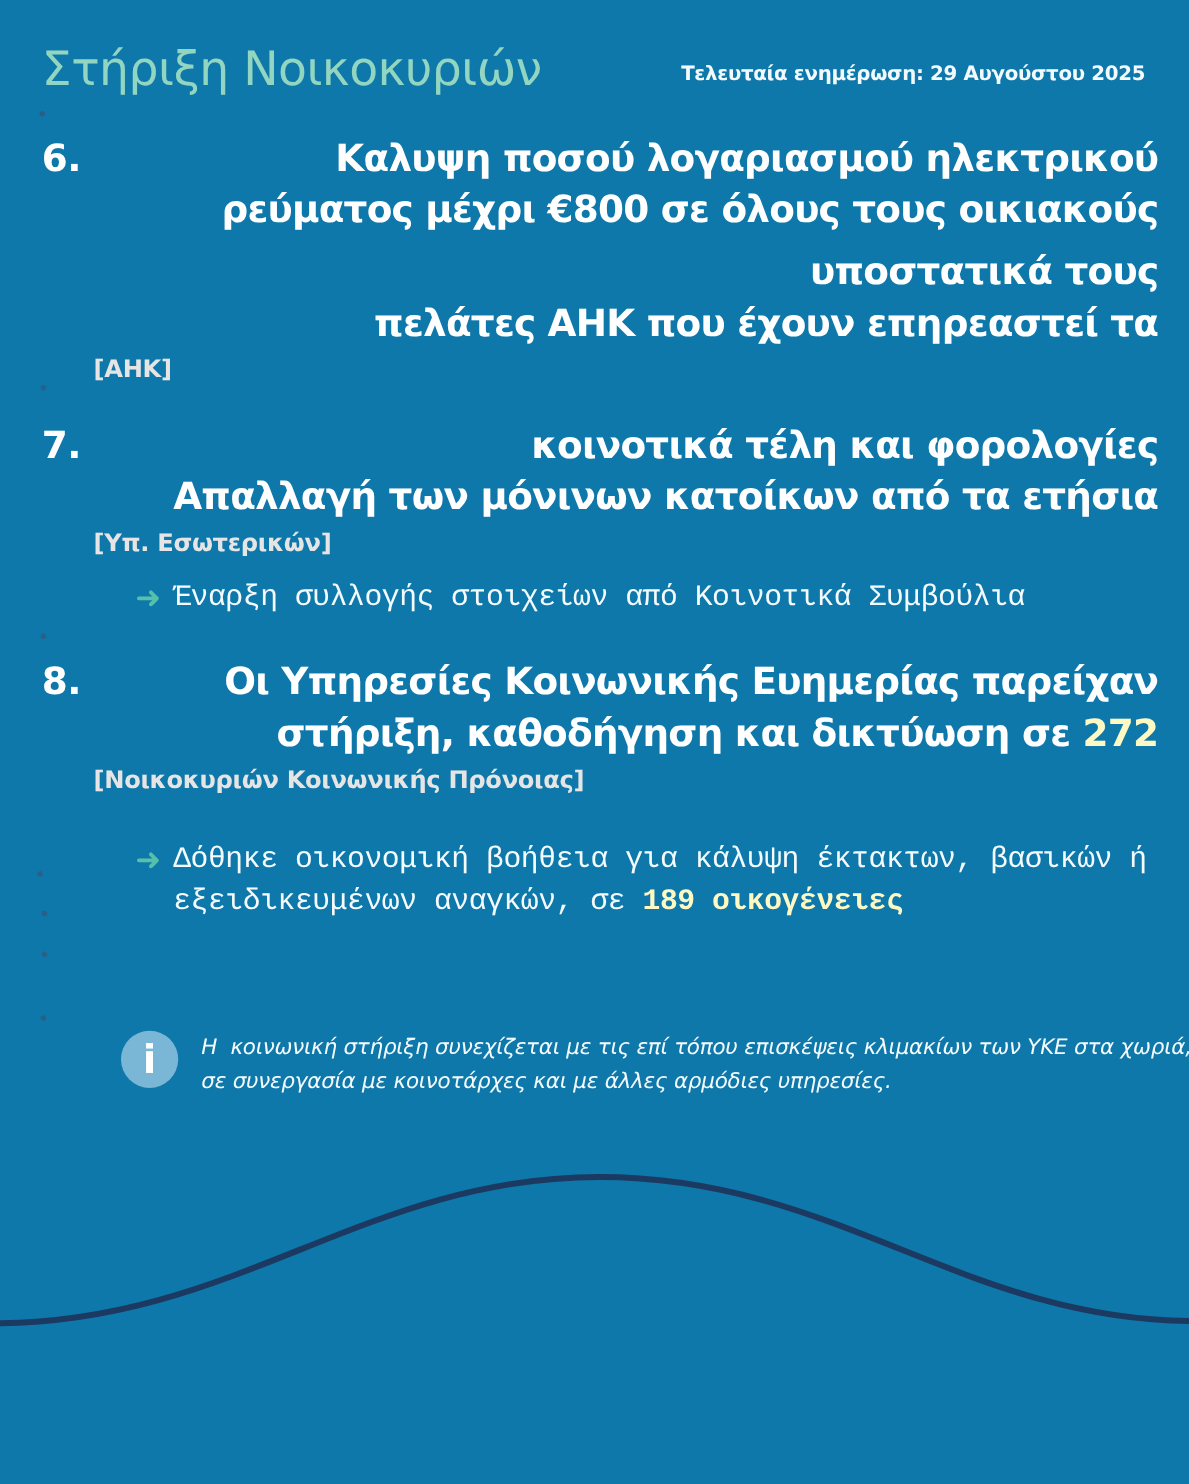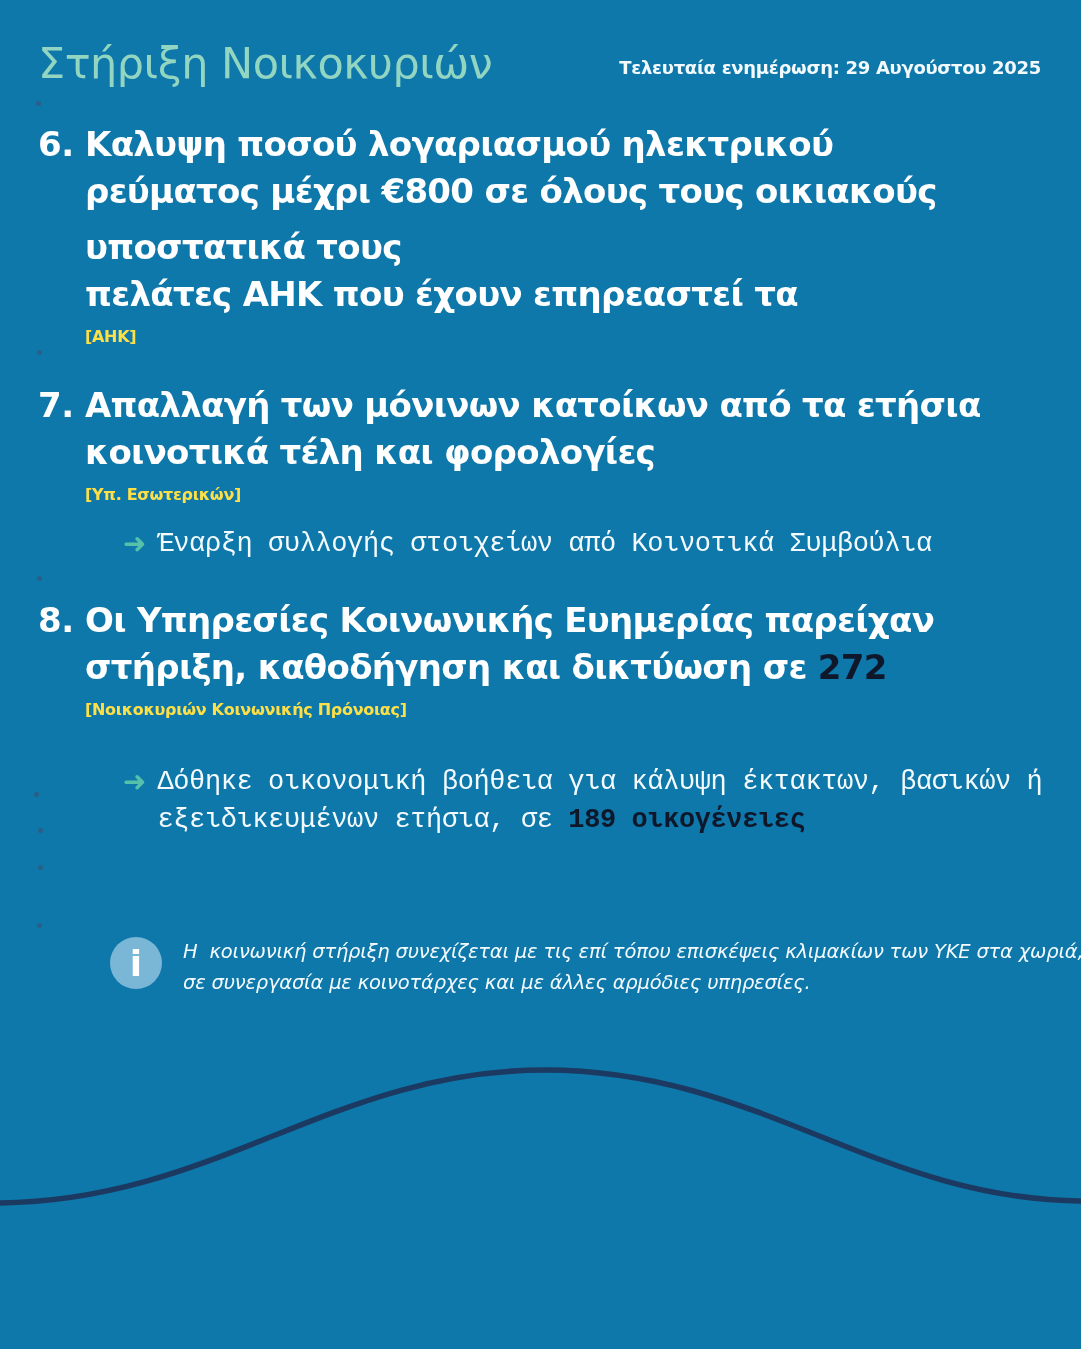--- a/index.html
+++ b/index.html
@@ -32,28 +32,28 @@
   .item-8 { top: 597px; }
   .head { display: flex; align-items: flex-start; }
   .num {
     flex: none; width: 47px;
     font-size: 34px; font-weight: bold; line-height: 47px;
     letter-spacing: -0.5px;
   }
   .lines { flex: 1; min-width: 0; }
   .hline {
     font-size: 34px; font-weight: bold; line-height: 47px;
-    letter-spacing: -0.7px; white-space: nowrap;
+    letter-spacing: -0.7px; white-space: nowrap; text-align: right;
   }
   .hline.gap { margin-top: 9px; }
-  .teal { color: #0f172a; }
+  .teal { color: #fef9c3; }
   .source {
     margin-top: 5px;
-    font-size: 16px; font-weight: bold; letter-spacing: -0.3px;
-    color: #fde047; line-height: 28px; white-space: nowrap;
+    font-size: 22px; font-weight: bold; letter-spacing: -0.3px;
+    color: #e5e5e5; line-height: 28px; white-space: nowrap;
   }
 
   
   .bullet { display: flex; align-items: flex-start; margin-left: 38px; margin-top: 16px; }
   .arrow {
     flex: none; color: #56c1aa; font-size: 28px; line-height: 38px;
     margin-right: 11px; font-weight: bold;
   }
   .btext {
     font-size: 27px; font-weight: normal; letter-spacing: -0.4px;
@@ -109,43 +109,43 @@
         <div class="hline">πελάτες ΑΗΚ που έχουν επηρεαστεί τα</div>
         <div class="source">[ΑΗΚ]</div>
       </div>
     </div>
   </section>
 
   <section class="item item-7">
     <div class="head">
       <div class="num">7.</div>
       <div class="lines">
+        <div class="hline">κοινοτικά τέλη και φορολογίες</div>
         <div class="hline">Απαλλαγή των μόνινων κατοίκων από τα ετήσια</div>
-        <div class="hline">κοινοτικά τέλη και φορολογίες</div>
         <div class="source">[Υπ. Εσωτερικών]</div>
         <div class="bullet">
           <span class="arrow">➜</span>
           <span class="btext">Έναρξη συλλογής στοιχείων από Κοινοτικά Συμβούλια</span>
         </div>
       </div>
     </div>
   </section>
 
   <section class="item item-8">
     <div class="head">
       <div class="num">8.</div>
       <div class="lines">
         <div class="hline">Οι Υπηρεσίες Κοινωνικής Ευημερίας παρείχαν</div>
         <div class="hline"><span>στήριξη, καθοδήγηση και δικτύωση σε </span><span class="teal">272</span></div>
         <div class="source">[Νοικοκυριών Κοινωνικής Πρόνοιας]</div>
         <div class="bullet">
           <span class="arrow">➜</span>
           <span class="btext">
             <span>Δόθηκε οικονομική βοήθεια για κάλυψη έκτακτων, βασικών ή</span><br>
-            <span>εξειδικευμένων ετήσια, σε </span><span class="teal">189 οικογένειες</span>
+            <span>εξειδικευμένων αναγκών, σε </span><span class="teal">189 οικογένειες</span>
           </span>
         </div>
       </div>
     </div>
   </section>
 
   <div class="info-note">
     <div class="info-icon">i</div>
     <div class="info-text">
       <span>Η  κοινωνική στήριξη συνεχίζεται με τις επί τόπου επισκέψεις κλιμακίων των ΥΚΕ στα χωριά,</span><br>

